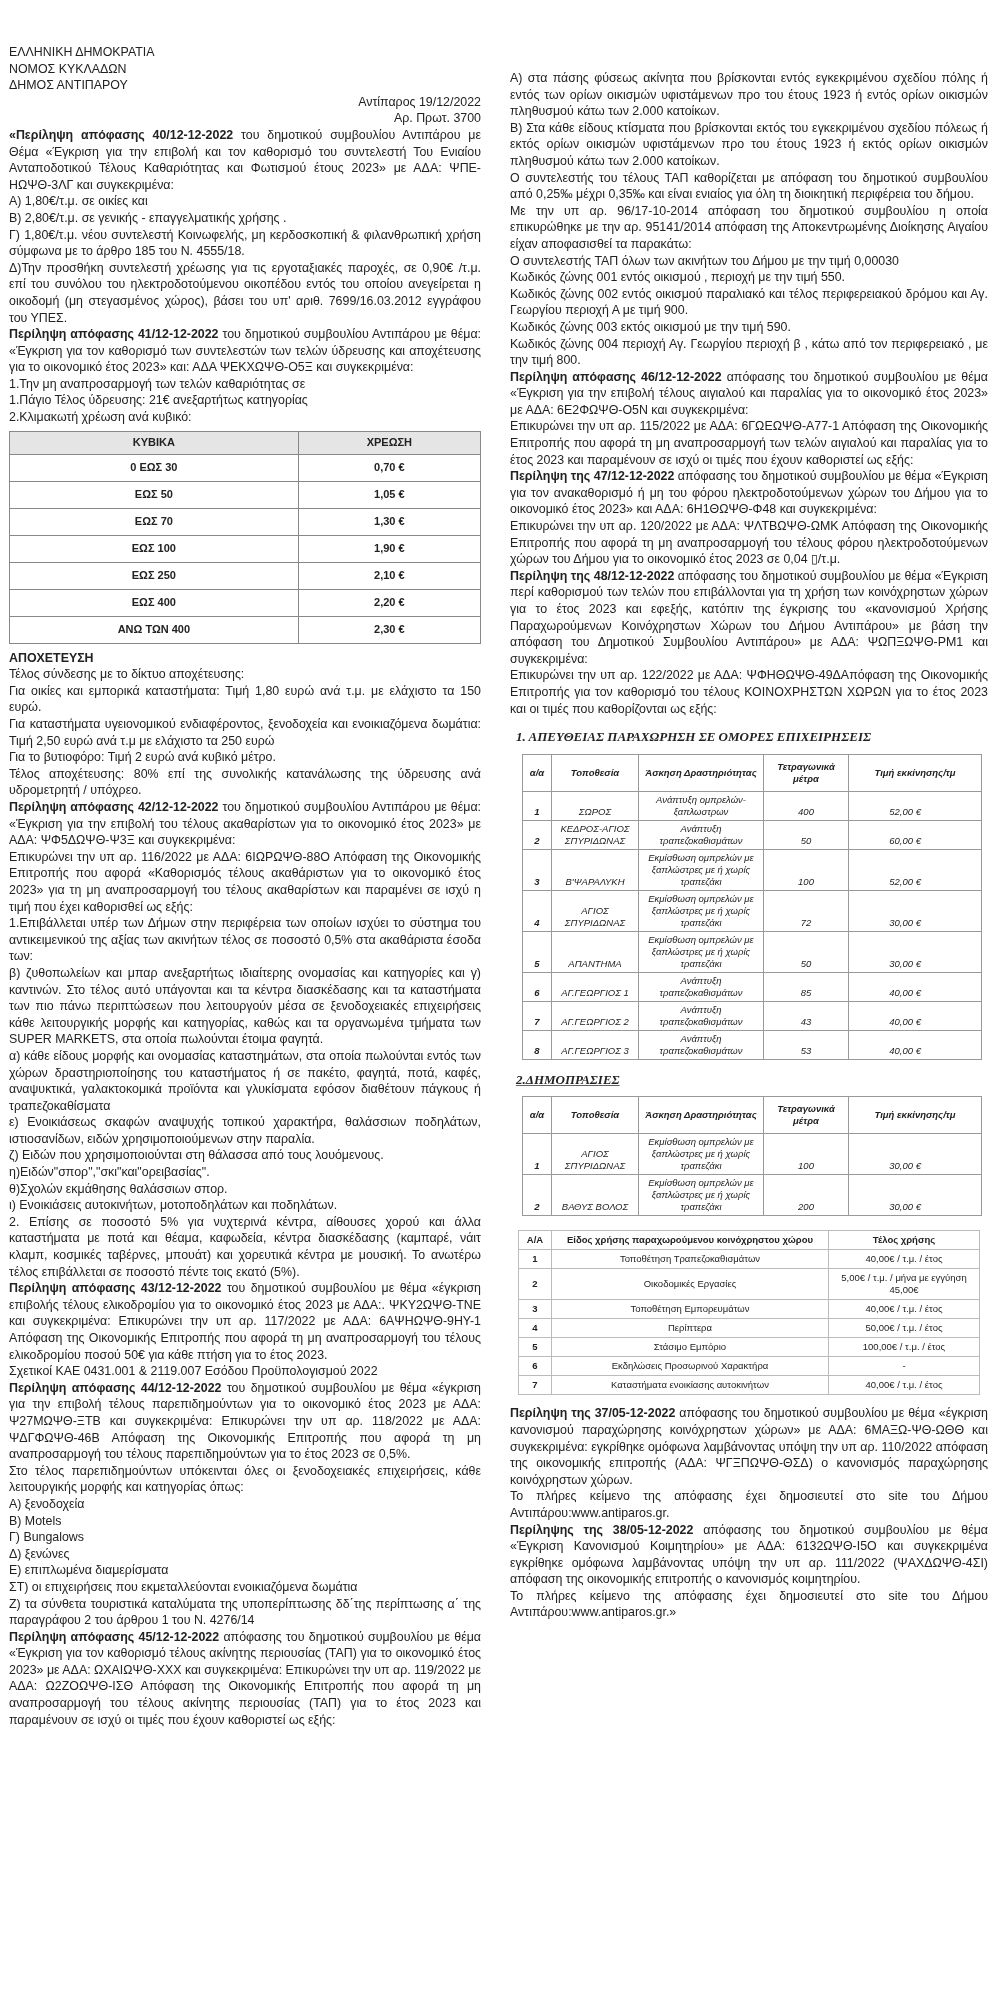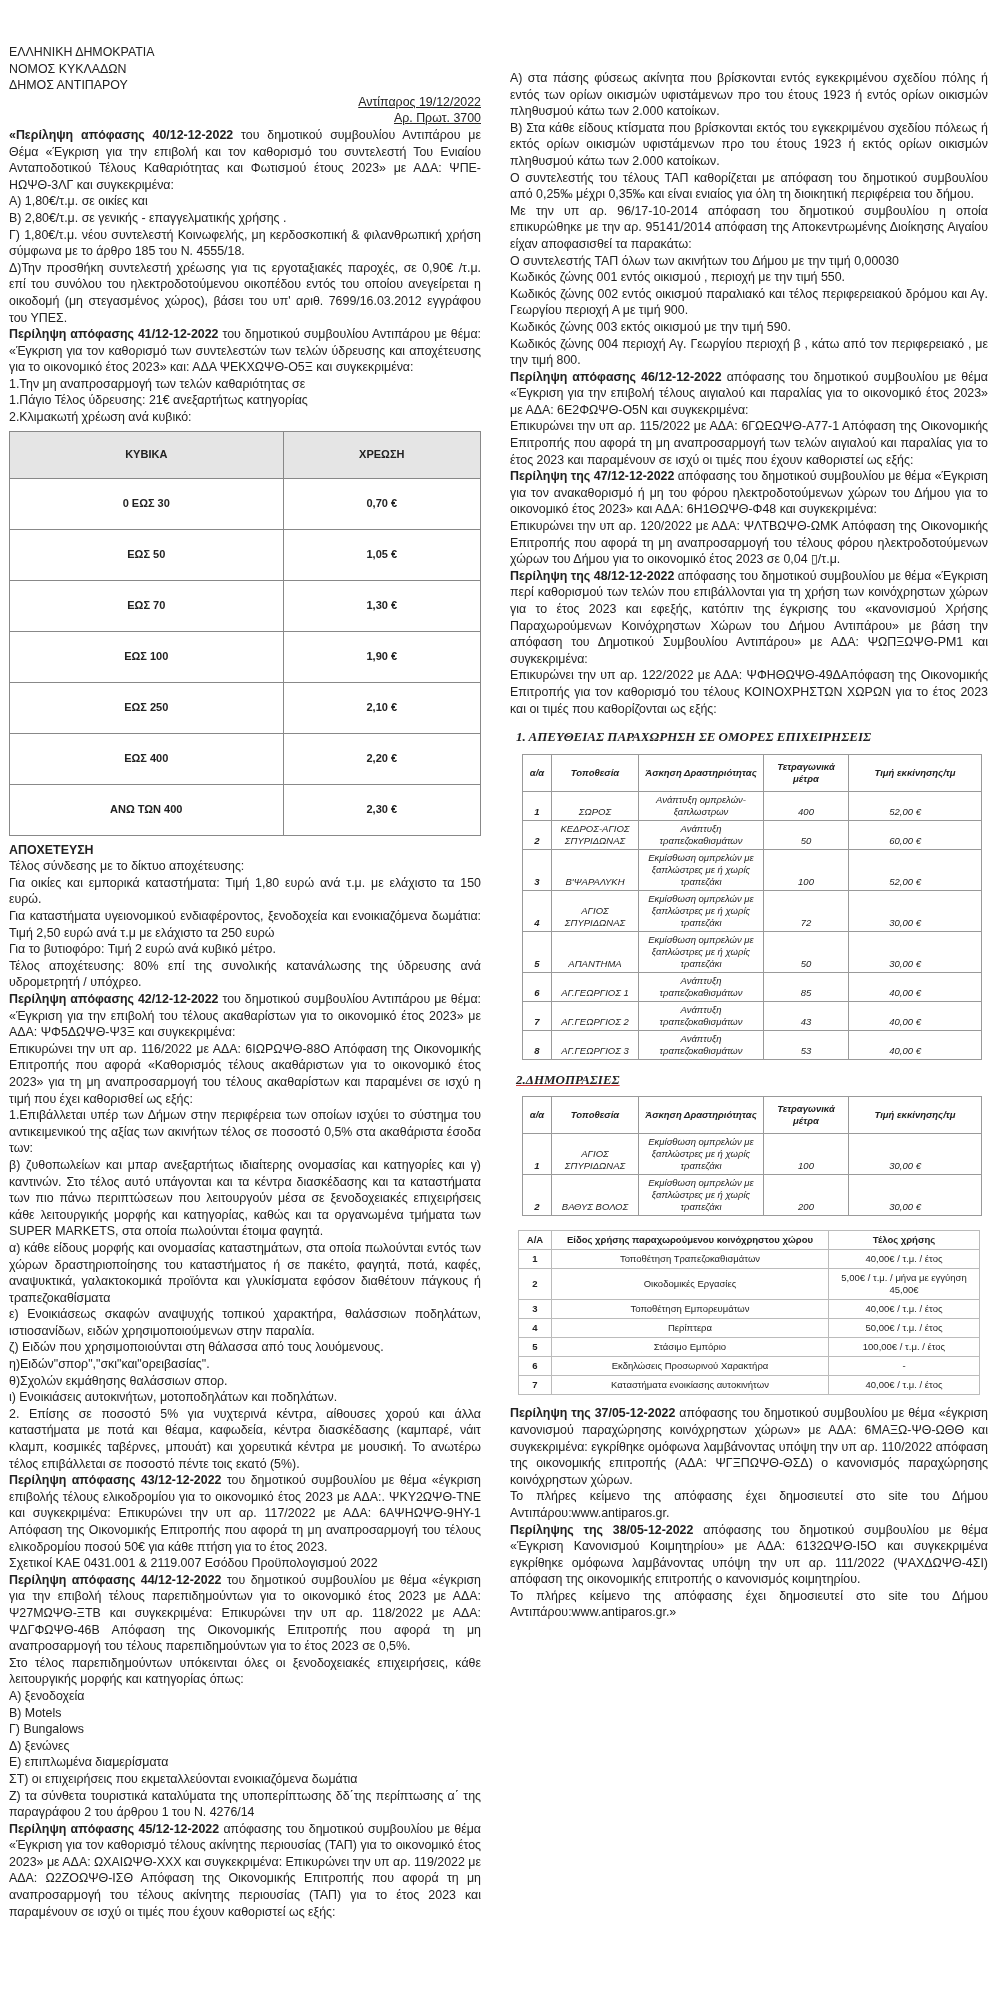--- a/index.html
+++ b/index.html
@@ -2,25 +2,25 @@
 <html><head>
 <meta charset="utf-8">
 <style>
   html,body{margin:0;padding:0;background:#fff;}
   body{width:1005px;height:2000px;overflow:hidden;position:relative;font-family:"Liberation Sans",sans-serif;color:#222;}
   .col{position:absolute;top:44px;font-size:12.4px;line-height:16.6px;text-align:justify;}
   .col.left{left:9px;width:472px;}
   .col.right{left:510px;width:478px;top:30px;margin-top:40px;}
   .p{margin:0;}
   .b{font-weight:bold;}
-  .r{text-align:right;text-decoration:underline;}
+  .r{text-align:right;}
   .hdr{font-size:12.4px;line-height:16.6px;}
   table{border-collapse:collapse;}
   .water{width:472px;margin:5px 0 6px 0;font-family:"Liberation Sans",sans-serif;font-weight:bold;font-size:11px;}
-  .water th,.water td{border:1px solid #888;text-align:center;height:26px;padding:12px;}
+  .water th,.water td{border:1px solid #888;text-align:center;height:26px;padding:0;}
   .water th{background:#e5e5e5;height:22px;}
   .ctitle{font-style:italic;font-weight:bold;font-size:13px;margin:12px 0 8px 6px;font-family:Liberation Serif, serif;}
   .ctitle.u{text-decoration:underline;text-decoration-color:#c33;}
   .conc{width:460px;margin-left:12px;font-style:italic;font-size:9.5px;line-height:12px;}
   .conc th,.conc td{border:1px solid #999;padding:2px 3px;text-align:center;vertical-align:bottom;}
   .conc th{height:32px;vertical-align:middle;font-weight:bold;}
   .conc td.n{font-weight:bold;}
   .conc td.pr{text-align:right;padding-right:60px;}
   .fee{width:462px;margin:14px 0 10px 8px;font-size:9.5px;line-height:12px;}
   .fee th,.fee td{border:1px solid #bbb;padding:3px;text-align:center;}

